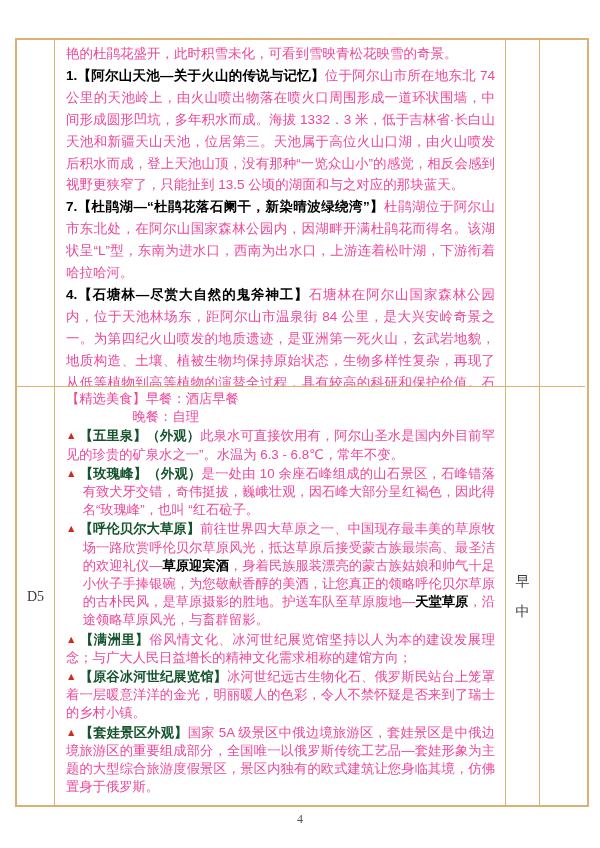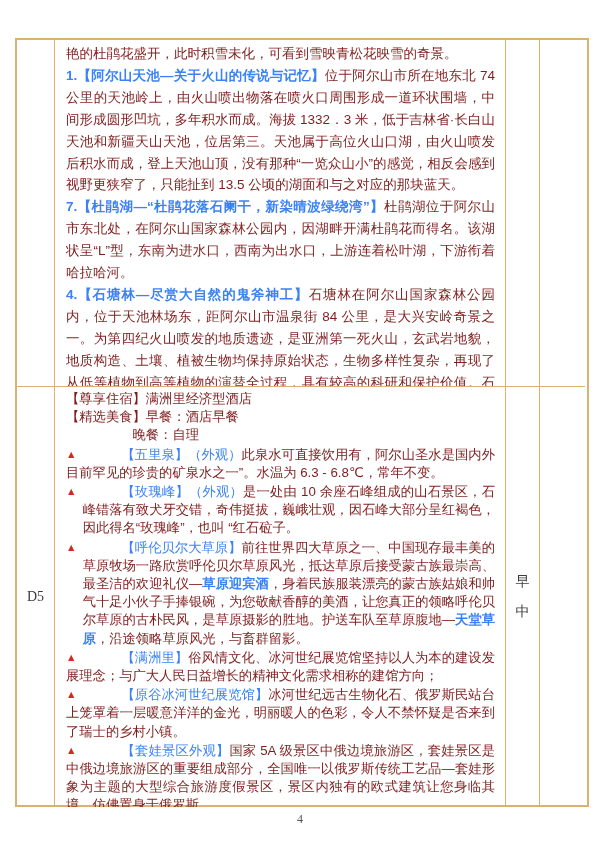--- a/index.html
+++ b/index.html
@@ -28,23 +28,23 @@
     display:flex;align-items:center;justify-content:center;text-align:center;
     font-family:"Liberation Serif","DejaVu Serif",serif;
     color:#3c3c3c;font-size:14px;line-height:30px;
   }
   .meal-cell{white-space:pre-line;}
   .hotel-cell{padding:0 6px;}
   .content-cell{padding:3px 10px 0 11px;color:#3c3c3c;}
   .content-cell.r1{font-size:13.5px;line-height:21.9px;}
   .content-cell.r2{font-size:13.3px;line-height:18.2px;}
   .para{text-align:justify;}
-  .s-n{color:#7f1d1d;}
-  .s-b{color:#3b82f6;font-weight:bold;}
-  .s-r{color:#3b82f6;font-weight:normal;margin-left:42px;}
+  .s-n{color:#ec4899;}
+  .s-b{color:#000000;font-weight:bold;}
+  .s-r{color:#14532d;font-weight:bold;}
   .s-t{color:#d4291f;font-size:10.5px;margin-right:3px;vertical-align:1px;}
   .indent{padding-left:5em;}
   .hang{padding-left:1.25em;text-indent:-1.25em;}
   .page-number{
     position:absolute;left:0;top:812px;width:600px;text-align:center;
     font-family:"Liberation Serif","DejaVu Serif",serif;
     font-size:12px;color:#555;
   }
 </style>
 </head>
@@ -57,21 +57,20 @@
       <div class="para"><span class="s-n">艳的杜鹃花盛开，此时积雪未化，可看到雪映青松花映雪的奇景。</span></div>
       <div class="para"><span class="s-b">1.【阿尔山天池—关于火山的传说与记忆】</span><span class="s-n">位于阿尔山市所在地东北 74 公里的天池岭上，由火山喷出物落在喷火口周围形成一道环状围墙，中间形成圆形凹坑，多年积水而成。海拔 1332．3 米，低于吉林省·长白山天池和新疆天山天池，位居第三。天池属于高位火山口湖，由火山喷发后积水而成，登上天池山顶，没有那种“一览众山小”的感觉，相反会感到视野更狭窄了，只能扯到 13.5 公顷的湖面和与之对应的那块蓝天。</span></div>
       <div class="para"><span class="s-b">7.【杜鹃湖—“杜鹃花落石阑干，新染晴波绿绕湾”】</span><span class="s-n">杜鹃湖位于阿尔山市东北处，在阿尔山国家森林公园内，因湖畔开满杜鹃花而得名。该湖状呈“L”型，东南为进水口，西南为出水口，上游连着松叶湖，下游衔着哈拉哈河。</span></div>
       <div class="para"><span class="s-b">4.【石塘林—尽赏大自然的鬼斧神工】</span><span class="s-n">石塘林在阿尔山国家森林公园内，位于天池林场东，距阿尔山市温泉街 84 公里，是大兴安岭奇景之一。为第四纪火山喷发的地质遗迹，是亚洲第一死火山，玄武岩地貌，地质构造、土壤、植被生物均保持原始状态，生物多样性复杂，再现了从低等植物到高等植物的演替全过程，具有较高的科研和保护价值。石塘林长 20 公里、宽 10 公里，是由火山喷发后岩浆流淌凝成。</span></div>
     </div>
   <div class="cell meal-cell"></div>
   <div class="cell last-col hotel-cell"></div>
 
   <div class="cell last-row day-cell">D5</div>
   <div class="cell last-row content-cell r2">
-      <div class="para"><span class="s-n">【尊享住宿】满洲里经济型酒店</span></div>
       <div class="para"><span class="s-n">【精选美食】早餐：酒店早餐</span></div>
       <div class="para indent"><span class="s-n">晚餐：自理</span></div>
       <div class="para"><span class="s-t">▲</span><span class="s-r">【五里泉】（外观）</span><span class="s-n">此泉水可直接饮用有，阿尔山圣水是国内外目前罕见的珍贵的矿泉水之一”。水温为 6.3 - 6.8℃，常年不变。</span></div>
       <div class="para hang"><span class="s-t">▲</span><span class="s-r">【玫瑰峰】（外观）</span><span class="s-n">是一处由 10 余座石峰组成的山石景区，石峰错落有致犬牙交错，奇伟挺拔，巍峨壮观，因石峰大部分呈红褐色，因此得名“玫瑰峰”，也叫 “红石砬子。</span></div>
       <div class="para hang"><span class="s-t">▲</span><span class="s-r">【呼伦贝尔大草原】</span><span class="s-n">前往世界四大草原之一、中国现存最丰美的草原牧场一路欣赏呼伦贝尔草原风光，抵达草原后接受蒙古族最崇高、最圣洁的欢迎礼仪—</span><span class="s-b">草原迎宾酒</span><span class="s-n">，身着民族服装漂亮的蒙古族姑娘和帅气十足小伙子手捧银碗，为您敬献香醇的美酒，让您真正的领略呼伦贝尔草原的古朴民风，是草原摄影的胜地。护送车队至草原腹地—</span><span class="s-b">天堂草原</span><span class="s-n">，沿途领略草原风光，与畜群留影。</span></div>
       <div class="para"><span class="s-t">▲</span><span class="s-r">【满洲里】</span><span class="s-n">俗风情文化、冰河世纪展览馆坚持以人为本的建设发展理念；与广大人民日益增长的精神文化需求相称的建馆方向；</span></div>
       <div class="para"><span class="s-t">▲</span><span class="s-r">【原谷冰河世纪展览馆】</span><span class="s-n">冰河世纪远古生物化石、俄罗斯民站台上笼罩着一层暖意洋洋的金光，明丽暖人的色彩，令人不禁怀疑是否来到了瑞士的乡村小镇。</span></div>
       <div class="para"><span class="s-t">▲</span><span class="s-r">【套娃景区外观】</span><span class="s-n">国家 5A 级景区中俄边境旅游区，套娃景区是中俄边境旅游区的重要组成部分，全国唯一以俄罗斯传统工艺品—套娃形象为主题的大型综合旅游度假景区，景区内独有的欧式建筑让您身临其境，仿佛置身于俄罗斯。</span></div>
     </div>
   <div class="cell last-row meal-cell">早

